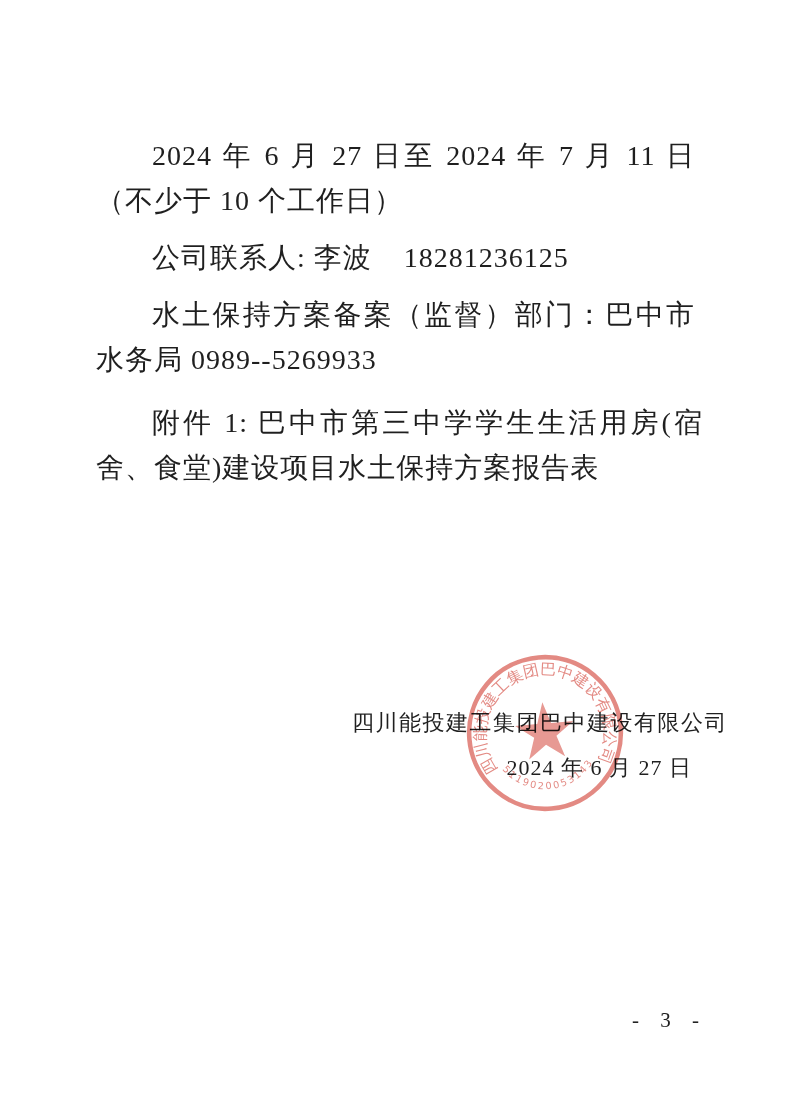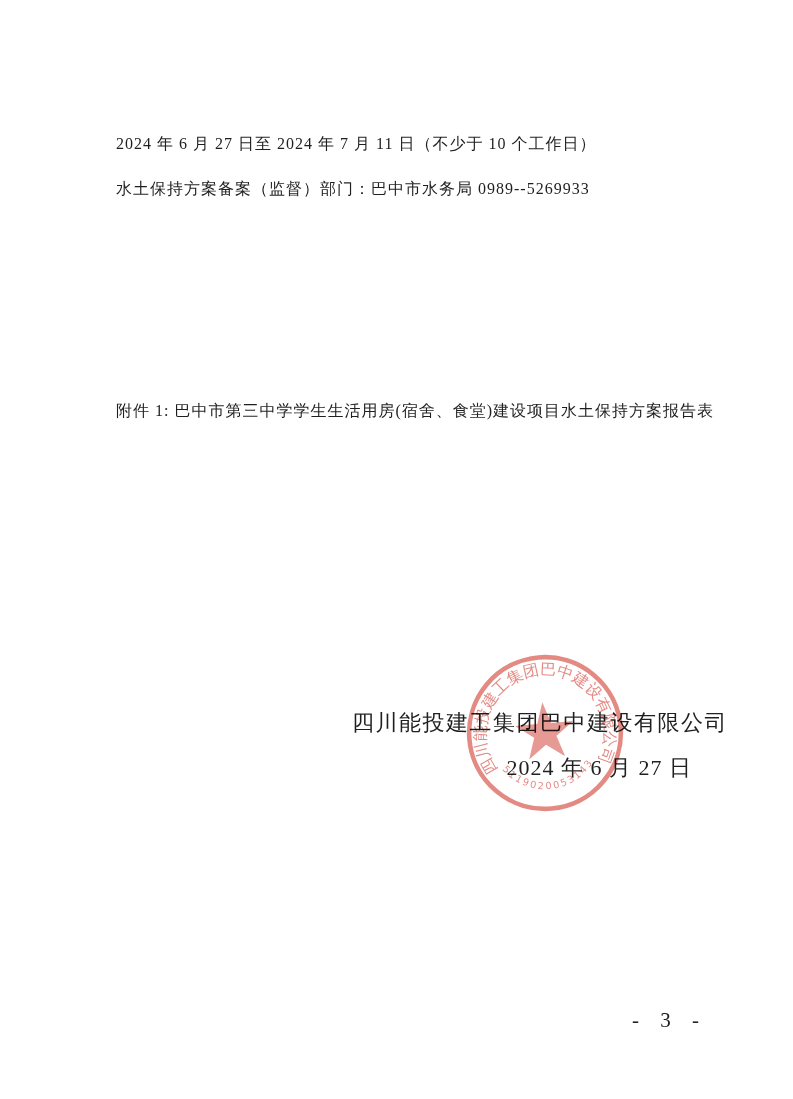--- a/index.html
+++ b/index.html
@@ -14,22 +14,22 @@
   }
   .body-block{
     position:absolute;
     left:84px;right:86px;top:121px;
   }
   .att-block{
     position:absolute;
     left:84px;right:78px;top:388px;
   }
   .para{
-    margin:0;
-    font-size:16px;
+    margin:12px;
+    font-size:28px;
     line-height:45px;
     text-align:justify;
     text-justify:inter-ideograph;
     text-indent:2em;
     white-space:pre-wrap;
     letter-spacing:1px;
   }
   .signature-block{
     position:absolute;
     left:352px;top:705px;
@@ -65,20 +65,21 @@
     color:#222;
   }
 </style>
 </head>
 <body>
 
 <div class="page">
 
   <div class="body-block">
     <p class="para">2024 年 6 月 27 日至 2024 年 7 月 11 日（不少于 10 个工作日）</p>
+    <p class="para">公司联系人: 李波    18281236125</p>
     <p class="para">水土保持方案备案（监督）部门：巴中市水务局 0989--5269933</p>
   </div>
 
   <div class="att-block">
     <p class="para">附件 1: 巴中市第三中学学生生活用房(宿舍、食堂)建设项目水土保持方案报告表</p>
   </div>
 
   <div class="signature-block">
     <p class="sig-company">四川能投建工集团巴中建设有限公司</p>
     <p class="sig-date">2024 年 6 月 27 日</p>

